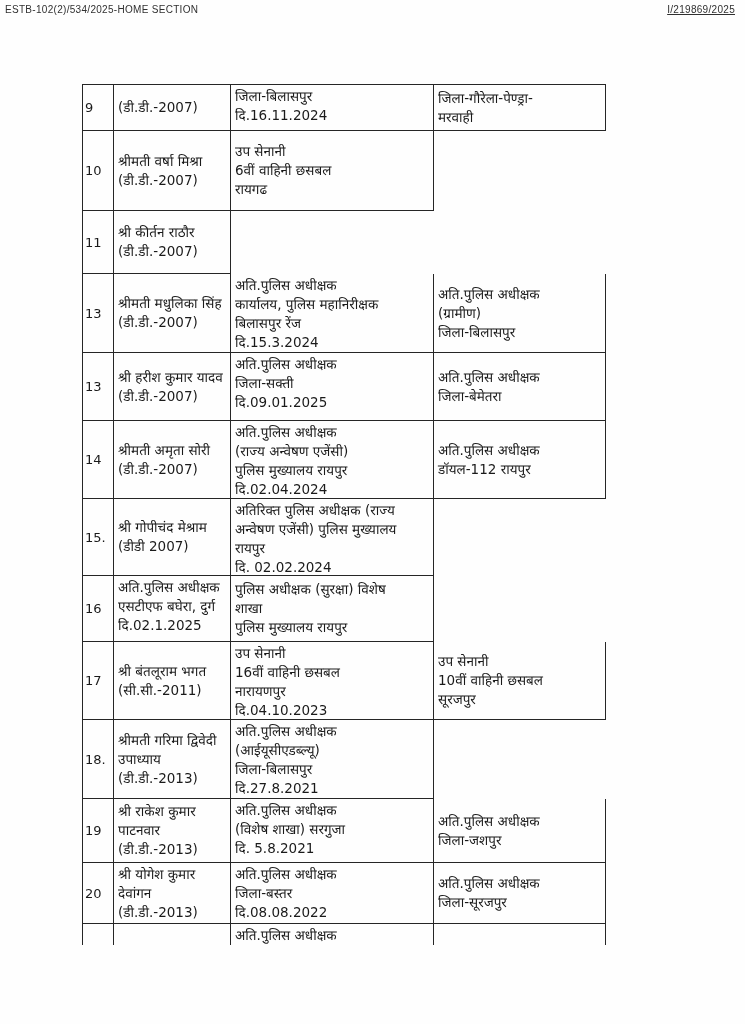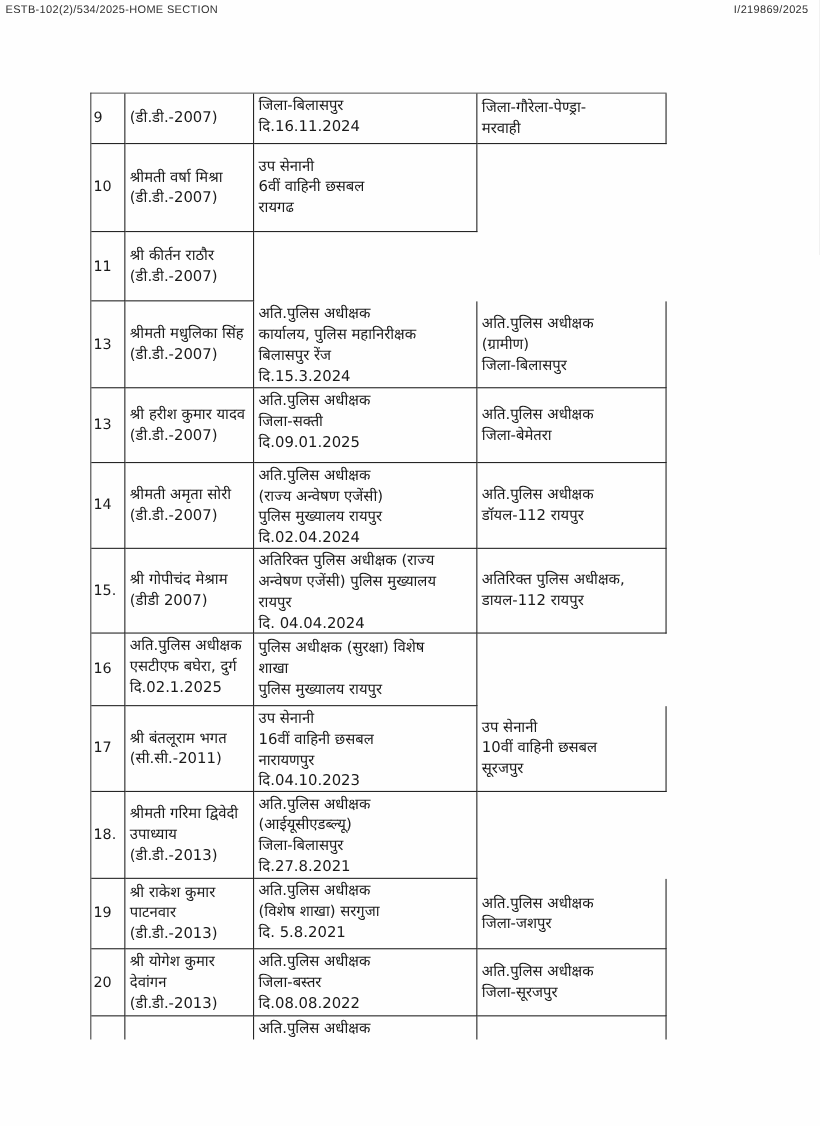--- a/index.html
+++ b/index.html
@@ -13,21 +13,21 @@
   }
   
   .page-ref{
     position:absolute;top:4px;
     font-family:"Liberation Sans",sans-serif;
     font-size:10px;letter-spacing:0.3px;
     color:#303030;
     white-space:nowrap;
   }
   #ref-left{left:5px;}
-  #ref-right{right:10px;}
+  #ref-right{right:10px;text-decoration:underline;}
 
   
   #table-clip{
     position:absolute;left:82px;top:84px;
     width:525px;height:861px;   
     overflow:hidden;
   }
   #xfer-table{
     border-left:1.5px solid #262626;
     border-top:1.5px solid #262626;
@@ -119,23 +119,21 @@
           <div class="cell newpost">अति.पुलिस अधीक्षक
 डॉयल-112 रायपुर</div>
         </div>
         <div class="row" style="grid-auto-rows: 77px; height: 77px;">
           <div class="cell sno">15.</div>
           <div class="cell name">श्री गोपीचंद मेश्राम
 (डीडी 2007)</div>
           <div class="cell present">अतिरिक्त पुलिस अधीक्षक (राज्य
 अन्वेषण एजेंसी) पुलिस मुख्यालय
 रायपुर
-दि. 04.04.2024</div>
-          <div class="cell newpost">अतिरिक्त पुलिस अधीक्षक,
-डायल-112 रायपुर</div>
+दि. 02.02.2024</div>
         </div>
         <div class="row" style="grid-auto-rows: 66px; height: 66px;">
           <div class="cell sno">16</div>
           <div class="cell present">अति.पुलिस अधीक्षक
 एसटीएफ बघेरा, दुर्ग
 दि.02.1.2025</div>
           <div class="cell newpost">पुलिस अधीक्षक (सुरक्षा) विशेष
 शाखा
 पुलिस मुख्यालय रायपुर</div>
         </div>

